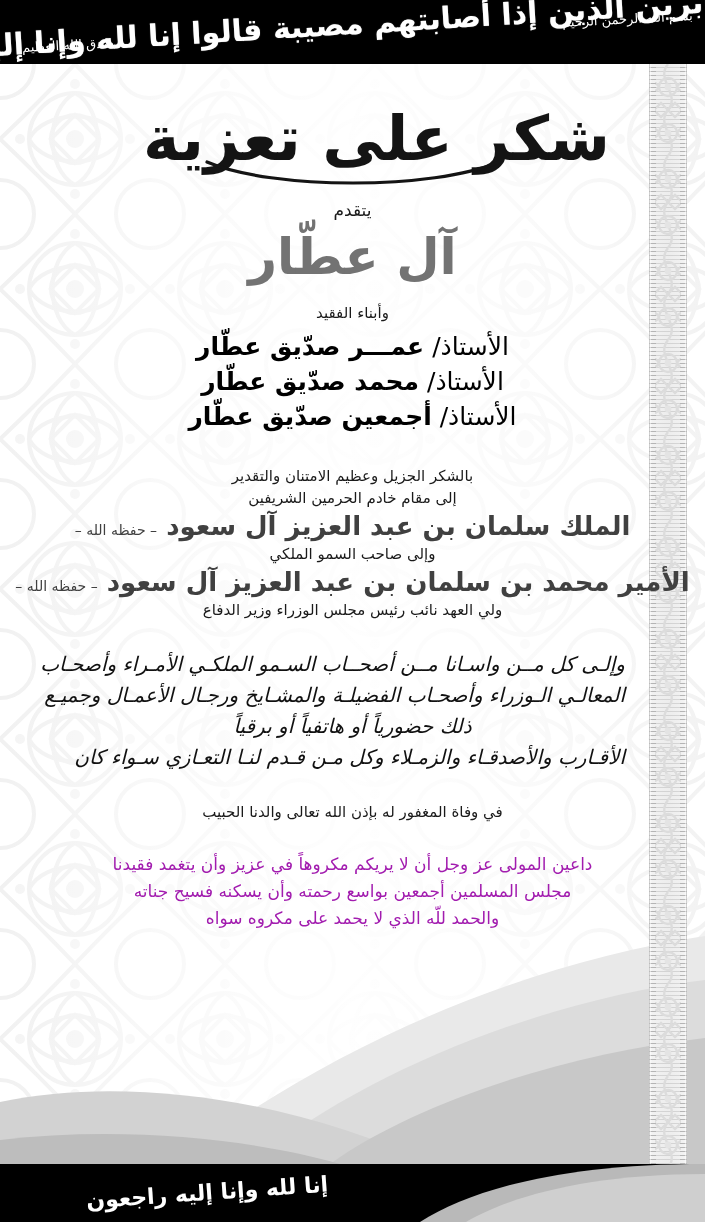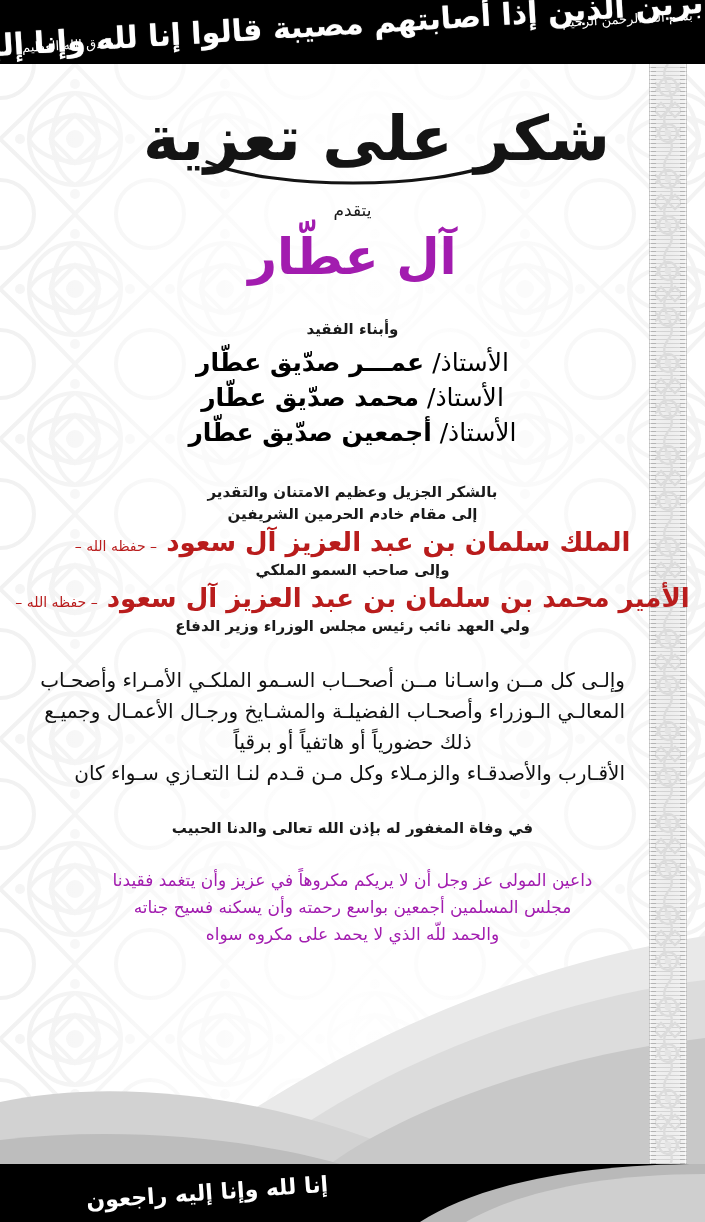--- a/index.html
+++ b/index.html
@@ -181,29 +181,28 @@
     font-size: 17px;
     font-weight: normal;
     color: #1a1a1a;
     margin: 6px 0;
     letter-spacing: 0.5px;
   }
   .lbl-xs {
     font-size: 15px;
     color: #1a1a1a;
     margin: 4px 0;
-    font-weight: bold;
   }
 
   .family-name {
     font-size: 50px;
     font-weight: bold;
-    margin: 8px 0 16px;
+    margin: 8px 0 0;
     letter-spacing: 1px;
-    color: #a21caf;
+    color: #737373;
   }
 
   .sons {
     margin-top: 10px;
   }
   .son-line {
     font-size: 25px;
     margin: 6px 0;
     white-space: nowrap;
     color: #000;
@@ -217,36 +216,36 @@
   }
 
   .block-gap { height: 26px; }
   .block-gap-sm { height: 14px; }
 
   .royal-name {
     font-size: 26px;
     font-weight: bold;
     margin: 4px 0;
     white-space: nowrap;
-    color: #b91c1c;
+    color: #404040;
   }
   .royal-name .dua {
     font-size: 14px;
     font-weight: normal;
   }
 
   .paragraph {
     width: 545px;
     margin: 0 auto;
     font-size: 20px;
     line-height: 31px;
     text-align: center;
     color: #111;
   }
-  .paragraph .ln { display:block; white-space: nowrap; }
+  .paragraph .ln { display:block; white-space: nowrap; font-style: italic; }
 
   .deceased-name {
     font-size: 31px;
     font-weight: bold;
     margin: 12px 0 4px;
     white-space: nowrap;
     color: #000;
   }
   .deceased-name .dua {
     font-size: 14px;

